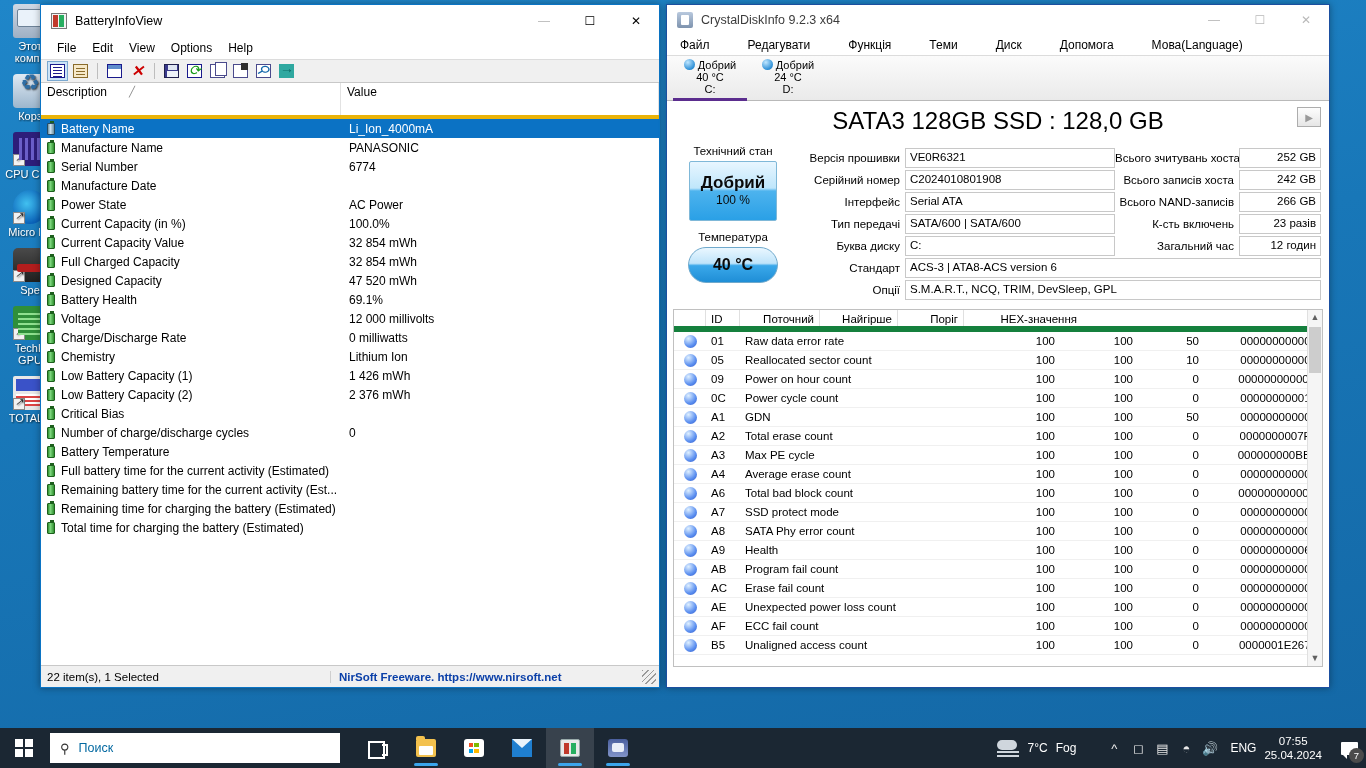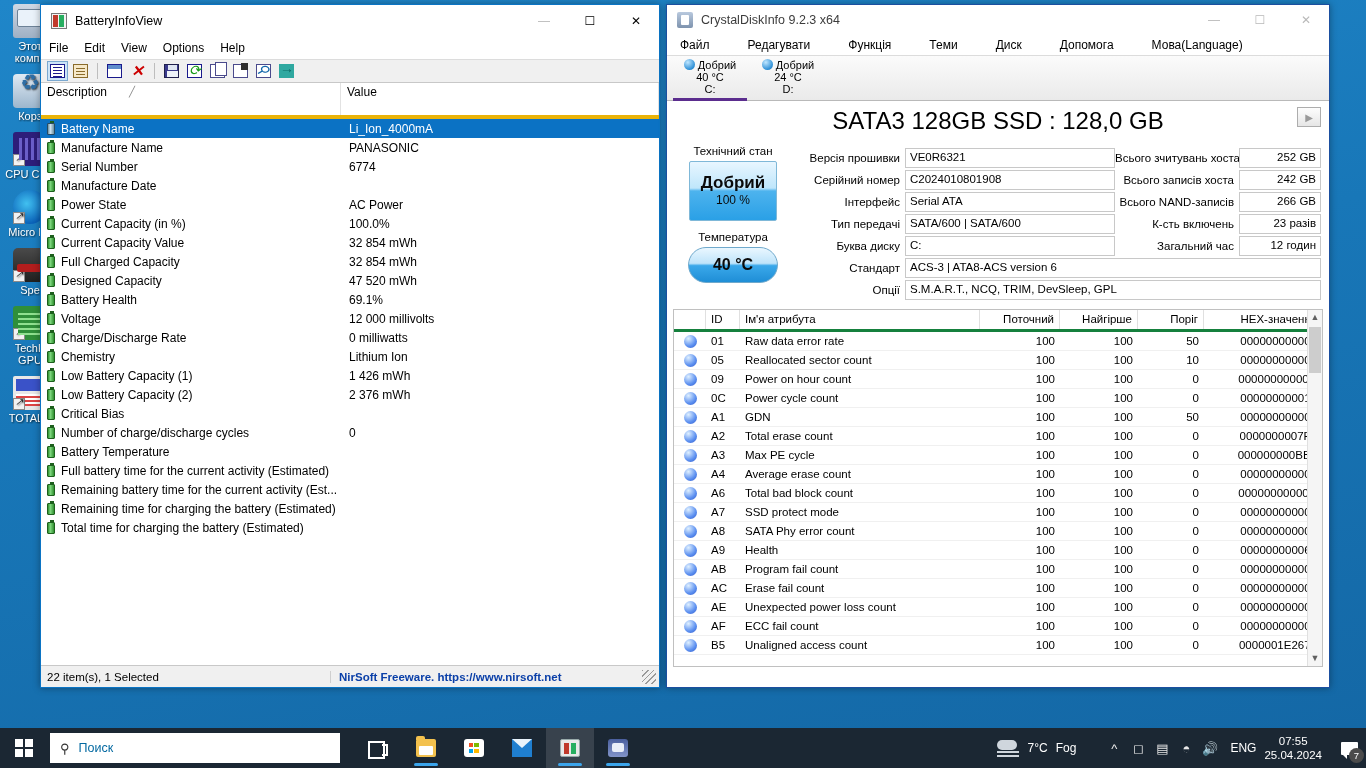--- a/index.html
+++ b/index.html
@@ -71,21 +71,21 @@
   }
   #battery-title { font-size:12.5px; color:#000; flex:1; }
   .win-btns { display:flex; height:32px; }
   .win-btn {
     width:46px; height:32px; display:flex; align-items:center; justify-content:center;
     font-size:12px; color:#000; font-family:"Liberation Sans", sans-serif;
   }
   .win-btn.dim { color:#b9b9b9; }
 
   #battery-menubar {
-    height:22px; display:flex; align-items:center; 
+    height:22px; display:flex; align-items:center; padding-left:8px;
     background:#fff; font-size:12px; color:#000;text-align:center;
   }
   #battery-menubar .mi { padding:2px 8px; }
 
   #battery-toolbar {
     height:24px; background:#f0f0f0; border-top:1px solid #dcdcdc;
     border-bottom:1px solid #c8c8c8;
     display:flex; align-items:center; padding-left:6px; gap:2px;
   }
   .tb-btn { width:21px; height:20px; display:flex; align-items:center; justify-content:center;
@@ -236,21 +236,21 @@
   .fval.num { text-align:right; }
   .fwide { display:flex; align-items:center; height:21px; margin-bottom:1px; }
   .fwide .flabel { width:112px; }
   .fwide .fval { flex:1; }
 
   
   #smart-wrap {
     margin:4px 6px 0 6px; border:1px solid #c0c0c0; background:#fff;
     height:358px; position:relative; overflow:hidden;
   }
-  #smart-head { display:flex; height:22px; background:#fff; border-bottom:3px solid #15803d; font-size:11.5px;}
+  #smart-head { display:flex; height:22px; background:#fff; border-bottom:6px solid #15803d; font-size:11.5px;}
   #smart-head .sh { padding:3px 5px 0 5px; border-right:1px solid #e0e0e0; color:#000; }
   .c-dot { width:32px; }
   .c-id { width:34px; }
   .c-name { flex:1; }
   .c-cur { width:80px; text-align:right; }
   .c-worst { width:78px; text-align:right; }
   .c-thr { width:66px; text-align:right; }
   .c-hex { width:118px; text-align:right; border-right:none !important; }
   #smart-rows { }
   .srow { display:flex; height:19px; align-items:center; font-size:11.5px; color:#000; border-bottom:1px solid #f0f0f0;}
@@ -664,21 +664,20 @@
               <span class="fval">S.M.A.R.T., NCQ, TRIM, DevSleep, GPL</span>
             </div>
           </div>
       </div>
     </div>
 
     <div id="smart-wrap">
       <div id="smart-head">
         <div class="sh c-dot"></div>
         <div class="sh c-id">ID</div>
-        <div class="sh c-name">Ім'я атрибута</div>
         <div class="sh c-cur">Поточний</div>
         <div class="sh c-worst">Найгірше</div>
         <div class="sh c-thr">Поріг</div>
         <div class="sh c-hex">HEX-значення</div>
       </div>
       <div id="smart-rows">
           <div class="srow">
             <span class="cell c-dot">
               <i class="sdot"></i>
             </span>

